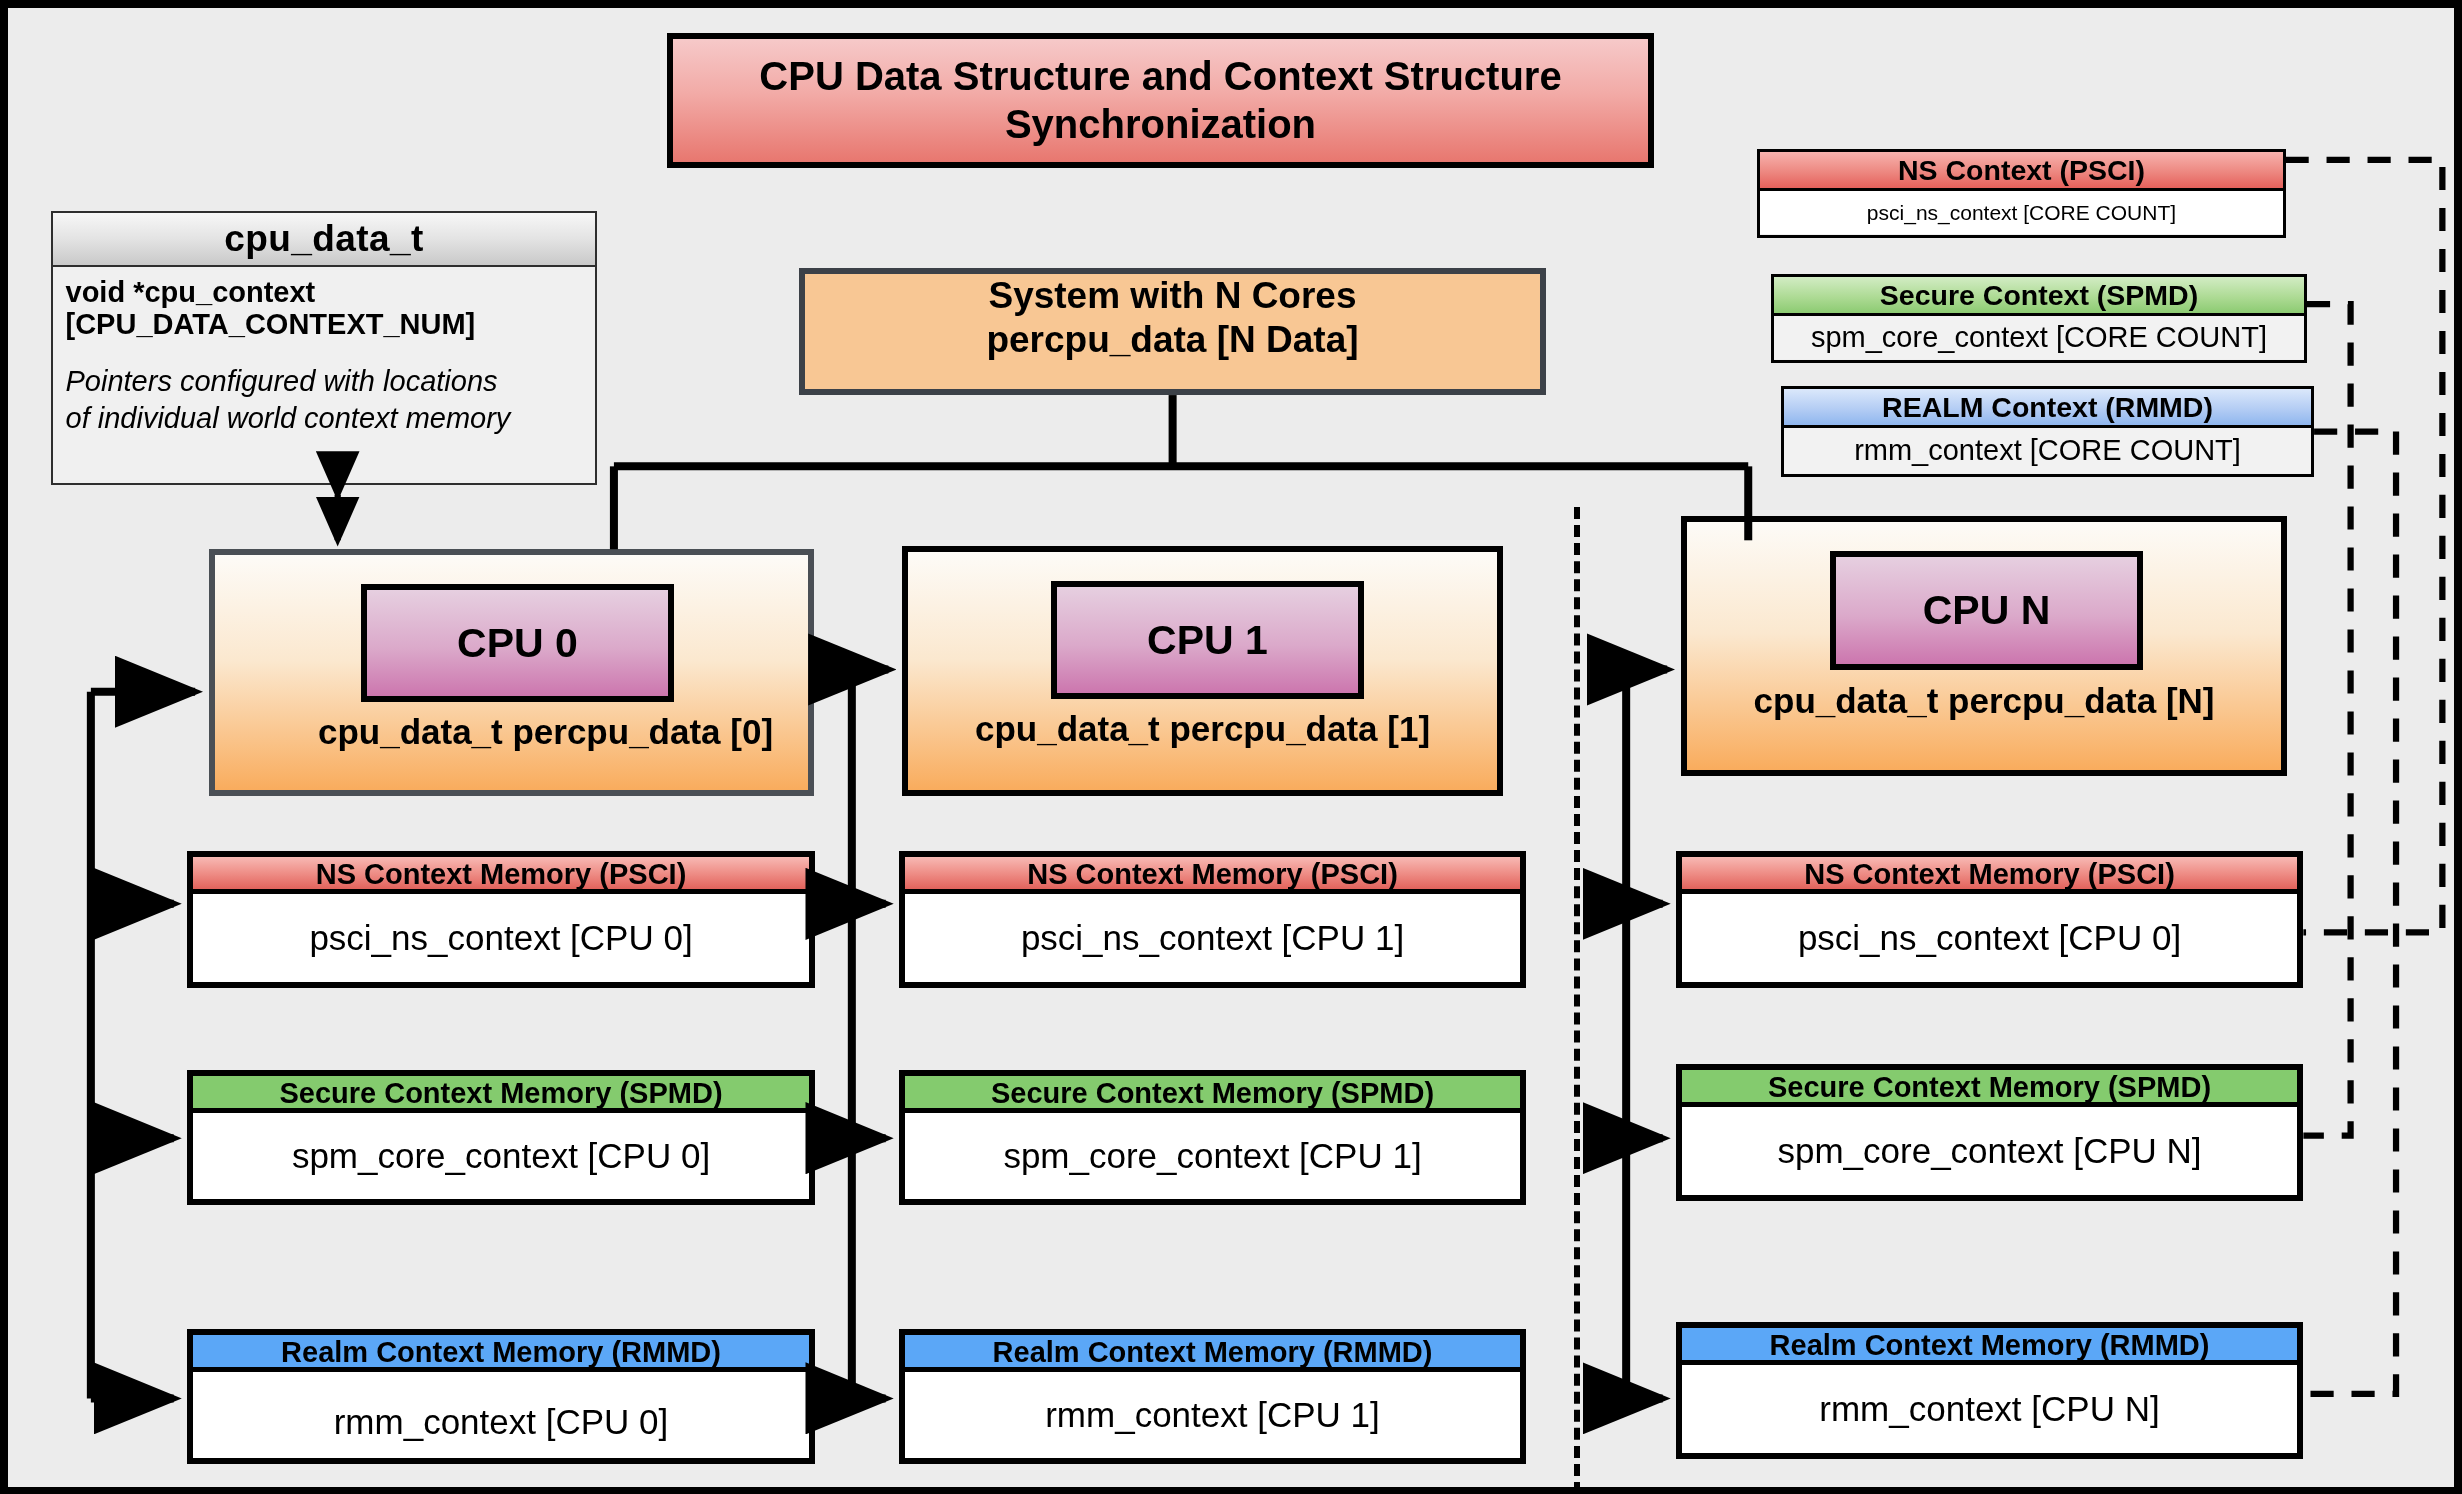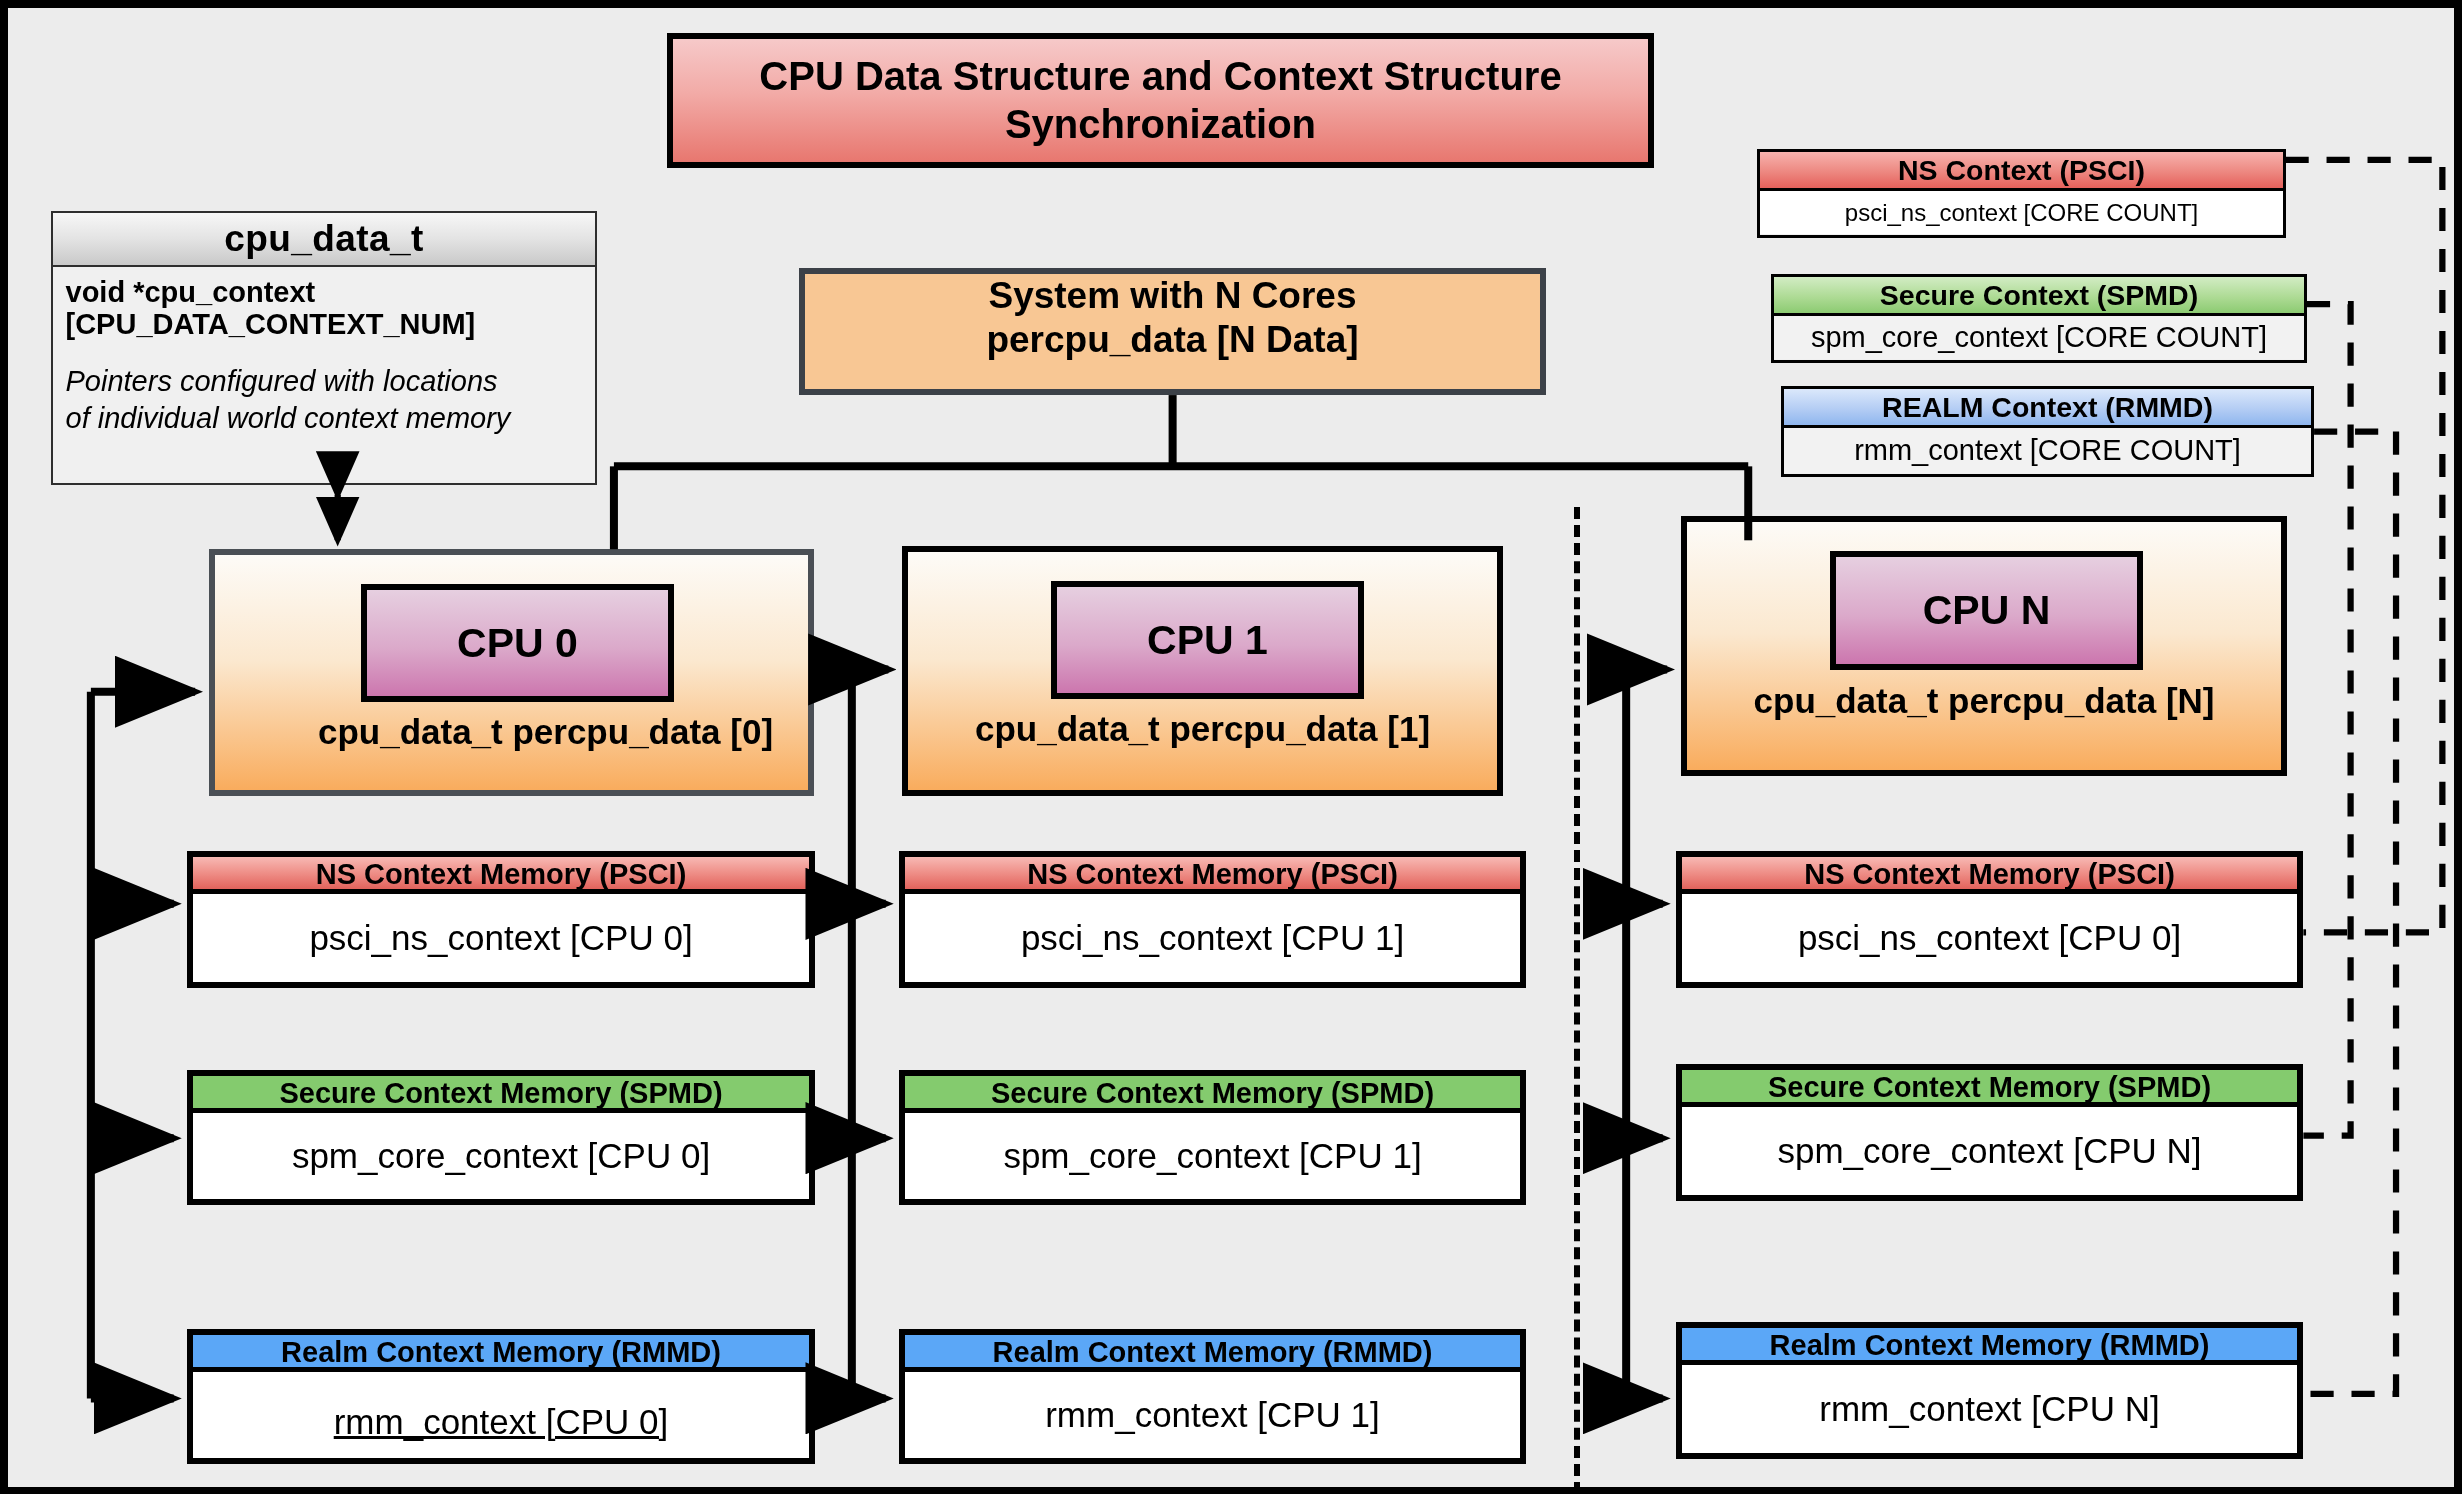--- a/index.html
+++ b/index.html
@@ -122,21 +122,21 @@
 
   <div class="box sys-box" style="left:791px;top:260px;width:747px;height:127px;font-size:37px;">
     <div>
       <div>System with N Cores</div>
       <div>percpu_data [N Data]</div>
     </div>
   </div>
 
   <div class="box mini" style="left:1749px;top:141px;width:529px;height:89px;">
     <div class="mini-head red" style="height:39px;line-height:37px;font-size:28.5px;">NS Context  (PSCI)</div>
-    <div class="mini-body white" style="height:43px;font-size:24px;text-align:right;">psci_ns_context [CORE COUNT]</div>
+    <div class="mini-body white" style="height:43px;font-size:21px;text-align:right;">psci_ns_context [CORE COUNT]</div>
   </div>
 
   <div class="box mini" style="left:1763px;top:266px;width:536px;height:89px;">
     <div class="mini-head green" style="height:39px;line-height:37px;font-size:28.5px;">Secure Context (SPMD)</div>
     <div class="mini-body" style="height:43px;font-size:29px;">spm_core_context [CORE COUNT]</div>
   </div>
 
   <div class="box mini" style="left:1773px;top:378px;width:533px;height:91px;">
     <div class="mini-head blue" style="height:39px;line-height:37px;font-size:28.5px;">REALM Context (RMMD)</div>
     <div class="mini-body" style="height:45px;font-size:29px;">rmm_context [CORE COUNT]</div>
@@ -152,21 +152,21 @@
     <div class="ctx-body" style="height:87px;font-size:35px;">psci_ns_context [CPU 0]</div>
   </div>
 
   <div class="box ctx" style="left:179px;top:1062px;width:628px;height:135px;">
     <div class="ctx-head hd-sec" style="height:37px;line-height:34px;font-size:29px;">Secure Context Memory (SPMD)</div>
     <div class="ctx-body" style="height:86px;font-size:35px;">spm_core_context [CPU 0]</div>
   </div>
 
   <div class="box ctx" style="left:179px;top:1321px;width:628px;height:135px;">
     <div class="ctx-head hd-realm" style="height:37px;line-height:34px;font-size:29px;">Realm Context Memory (RMMD)</div>
-    <div class="ctx-body" style="height:100px;font-size:35px;text-decoration:underline;">rmm_context [CPU 0]</div>
+    <div class="ctx-body" style="height:100px;font-size:35px;">rmm_context [CPU 0]</div>
   </div>
 
   <div class="box cpu-box" style="left:894px;top:538px;width:601px;height:250px;">
     <div class="cpu-chip" style="left:143px;top:29px;width:301px;height:106px;font-size:41px;">CPU 1</div>
     <div class="cpu-caption" style="top:157px;font-size:35px;">cpu_data_t percpu_data [1]</div>
   </div>
 
   <div class="box ctx" style="left:891px;top:843px;width:627px;height:137px;">
     <div class="ctx-head hd-ns" style="height:37px;line-height:34px;font-size:29px;">NS Context Memory (PSCI)</div>
     <div class="ctx-body" style="height:87px;font-size:35px;">psci_ns_context [CPU 1]</div>

